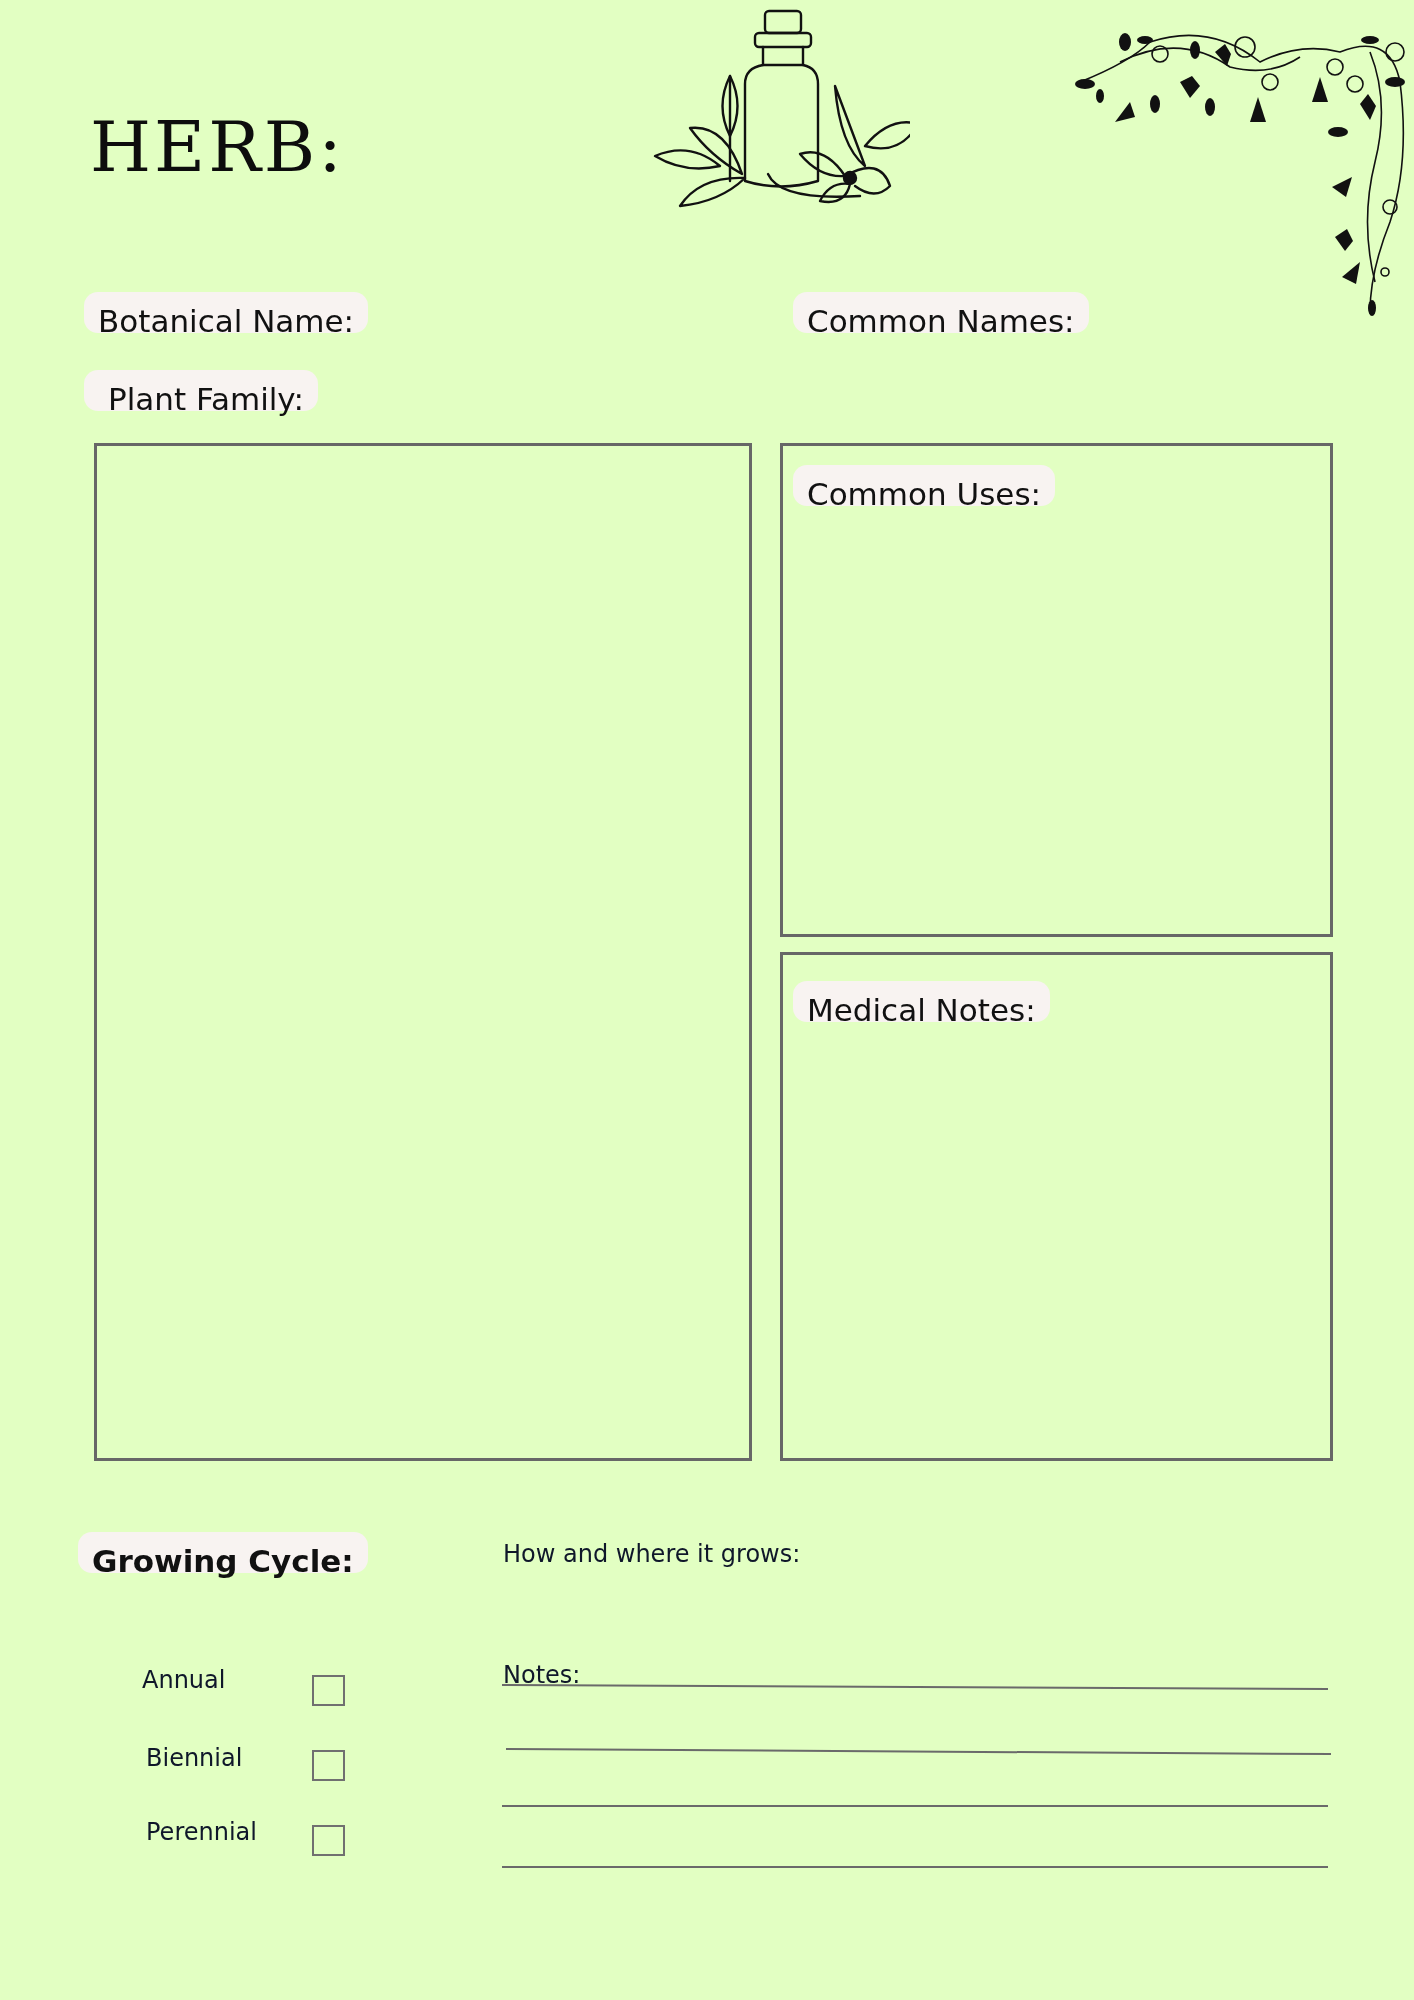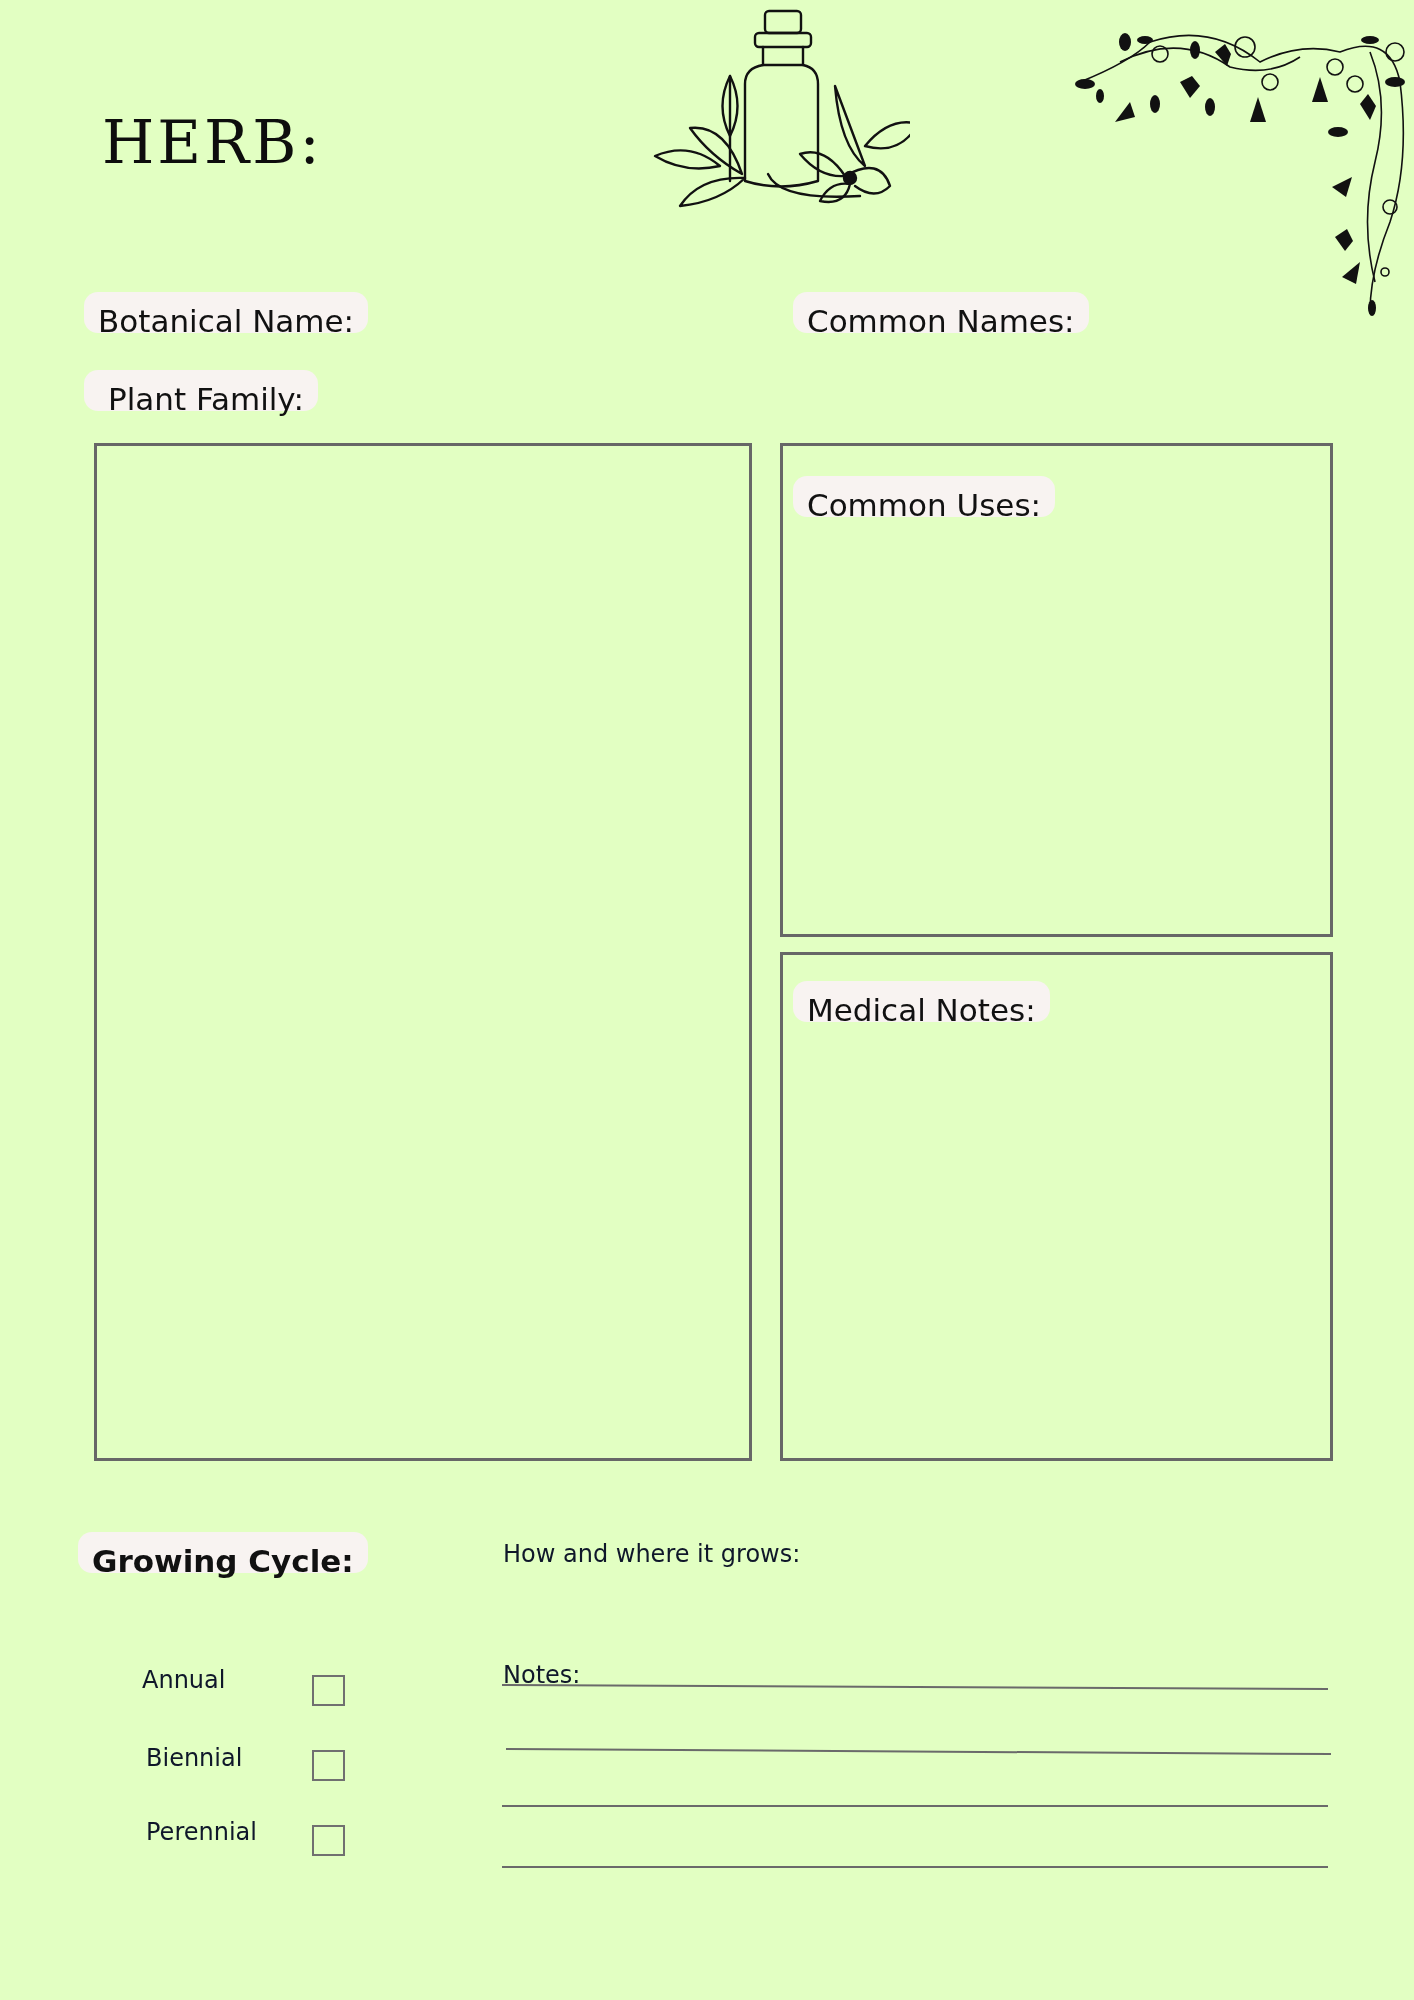--- a/index.html
+++ b/index.html
@@ -6,21 +6,21 @@
   body {
     width:1414px; height:2000px; position:relative; overflow:hidden;
     background:#e2ffc2;
     font-family:"DejaVu Sans","Liberation Sans",sans-serif;
     color:#111;
   }
   .abs { position:absolute; }
   .title {
     left:90px; top:112px;
     font-family:"DejaVu Serif","Liberation Serif",serif;
-    font-size:60px; letter-spacing:3px; line-height:1; color:#0d0d0d;margin-left:12px;
+    font-size:70px; letter-spacing:3px; line-height:1; color:#0d0d0d;
   }
   .pill {
     background:#f8f3f1; border-radius:14px;
     font-size:31px; line-height:58px; height:41px;
     padding:0 14px; box-sizing:border-box; white-space:nowrap;
     color:#111;
   }
   .box { border:3px solid #676767; box-sizing:border-box; }
   .txt { font-size:24px; white-space:nowrap; color:#0f172a; }
   .cb { width:33px; height:31px; border:2px solid #707070; box-sizing:border-box; }
@@ -90,21 +90,21 @@
   </svg>
 </div>
 
 <div class="abs pill" style="left:84px;top:292px;">Botanical Name:</div>
 <div class="abs pill" style="left:793px;top:292px;">Common Names:</div>
 <div class="abs pill" style="left:84px;top:370px;padding-left:24px;">Plant Family:</div>
 
 <div class="abs box" style="left:94px;top:443px;width:658px;height:1018px;"></div>
 
 <div class="abs box" style="left:780px;top:443px;width:553px;height:494px;"></div>
-<div class="abs pill" style="left:793px;top:476px;text-align:right;">Common Uses:</div>
+<div class="abs pill" style="left:793px;top:465px;text-align:right;">Common Uses:</div>
 
 <div class="abs box" style="left:780px;top:952px;width:553px;height:509px;"></div>
 <div class="abs pill" style="left:793px;top:981px;">Medical Notes:</div>
 
 <div class="abs pill" style="left:78px;top:1532px;font-weight:bold;">Growing Cycle:</div>
 
 <div class="abs txt" style="left:142px;top:1666px;">Annual</div>
 <div class="abs cb" style="left:312px;top:1675px;"></div>
 
 <div class="abs txt" style="left:146px;top:1744px;">Biennial</div>

